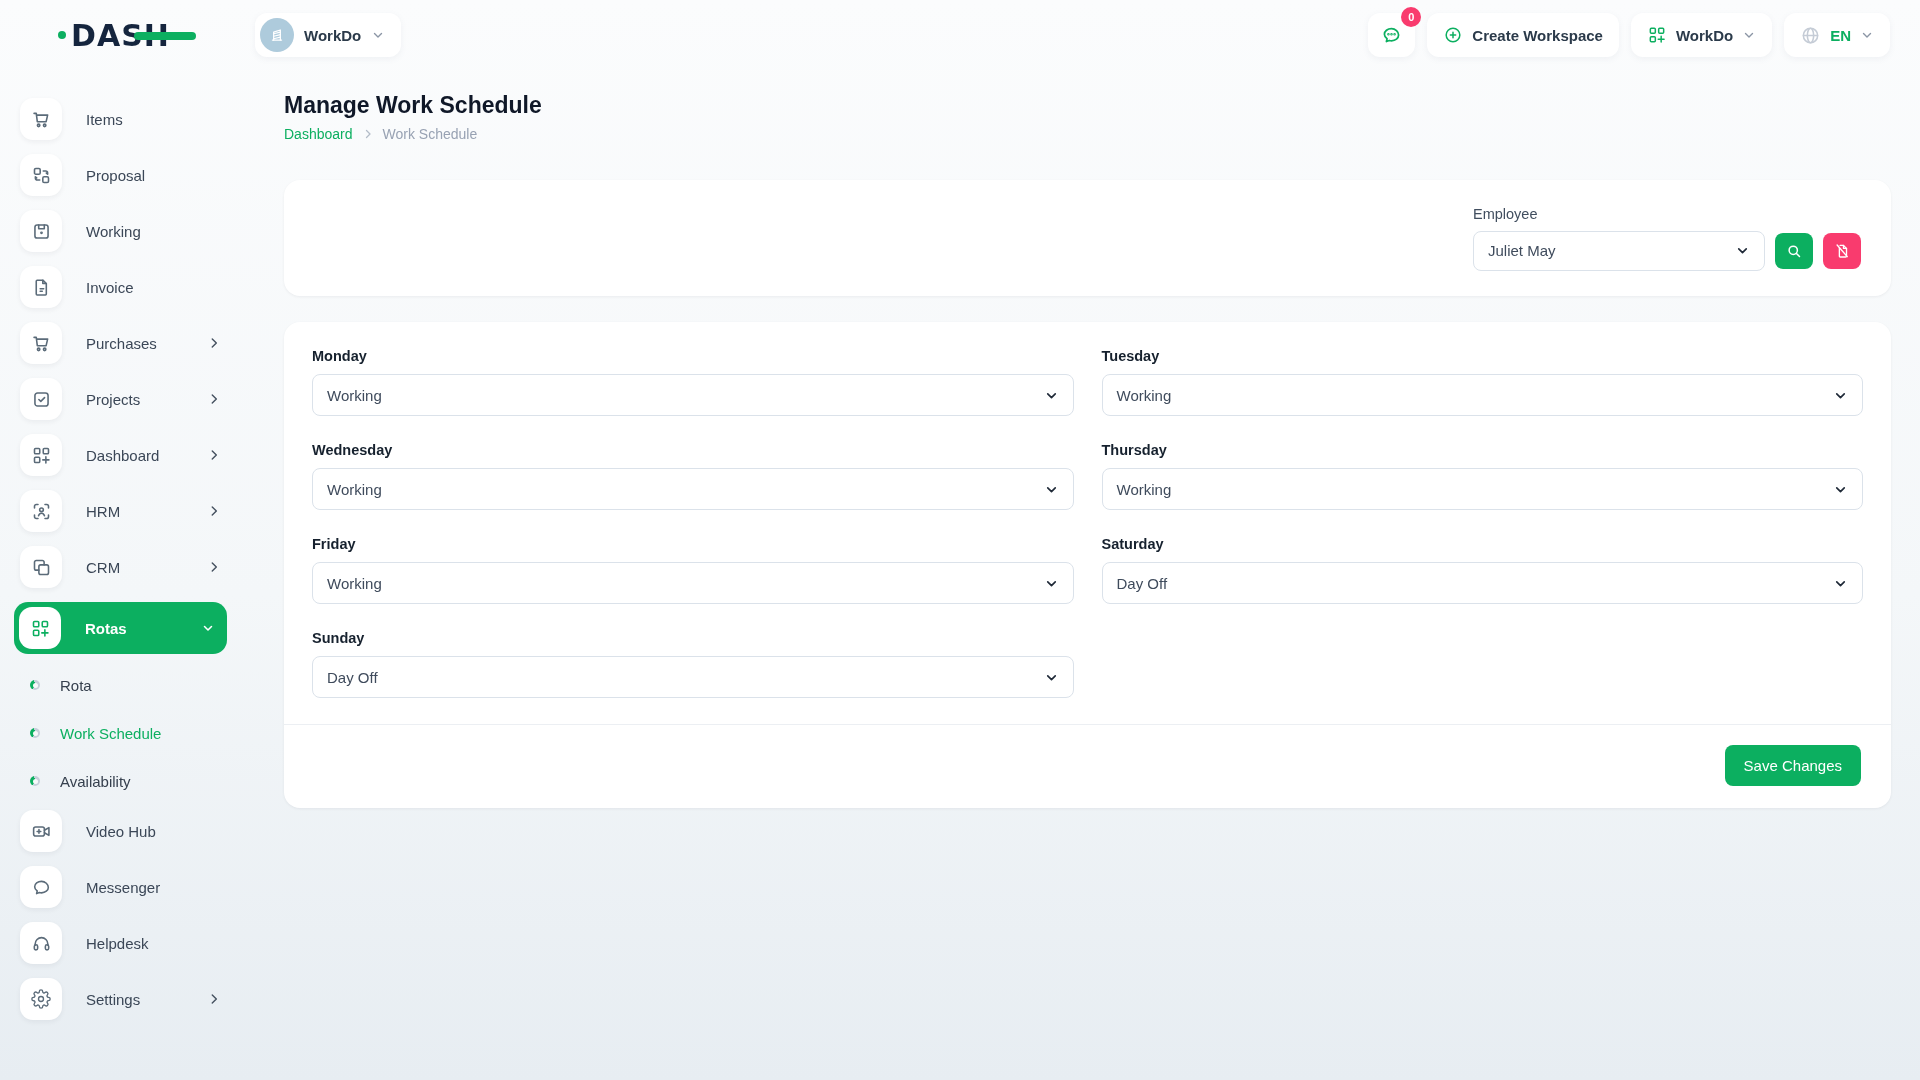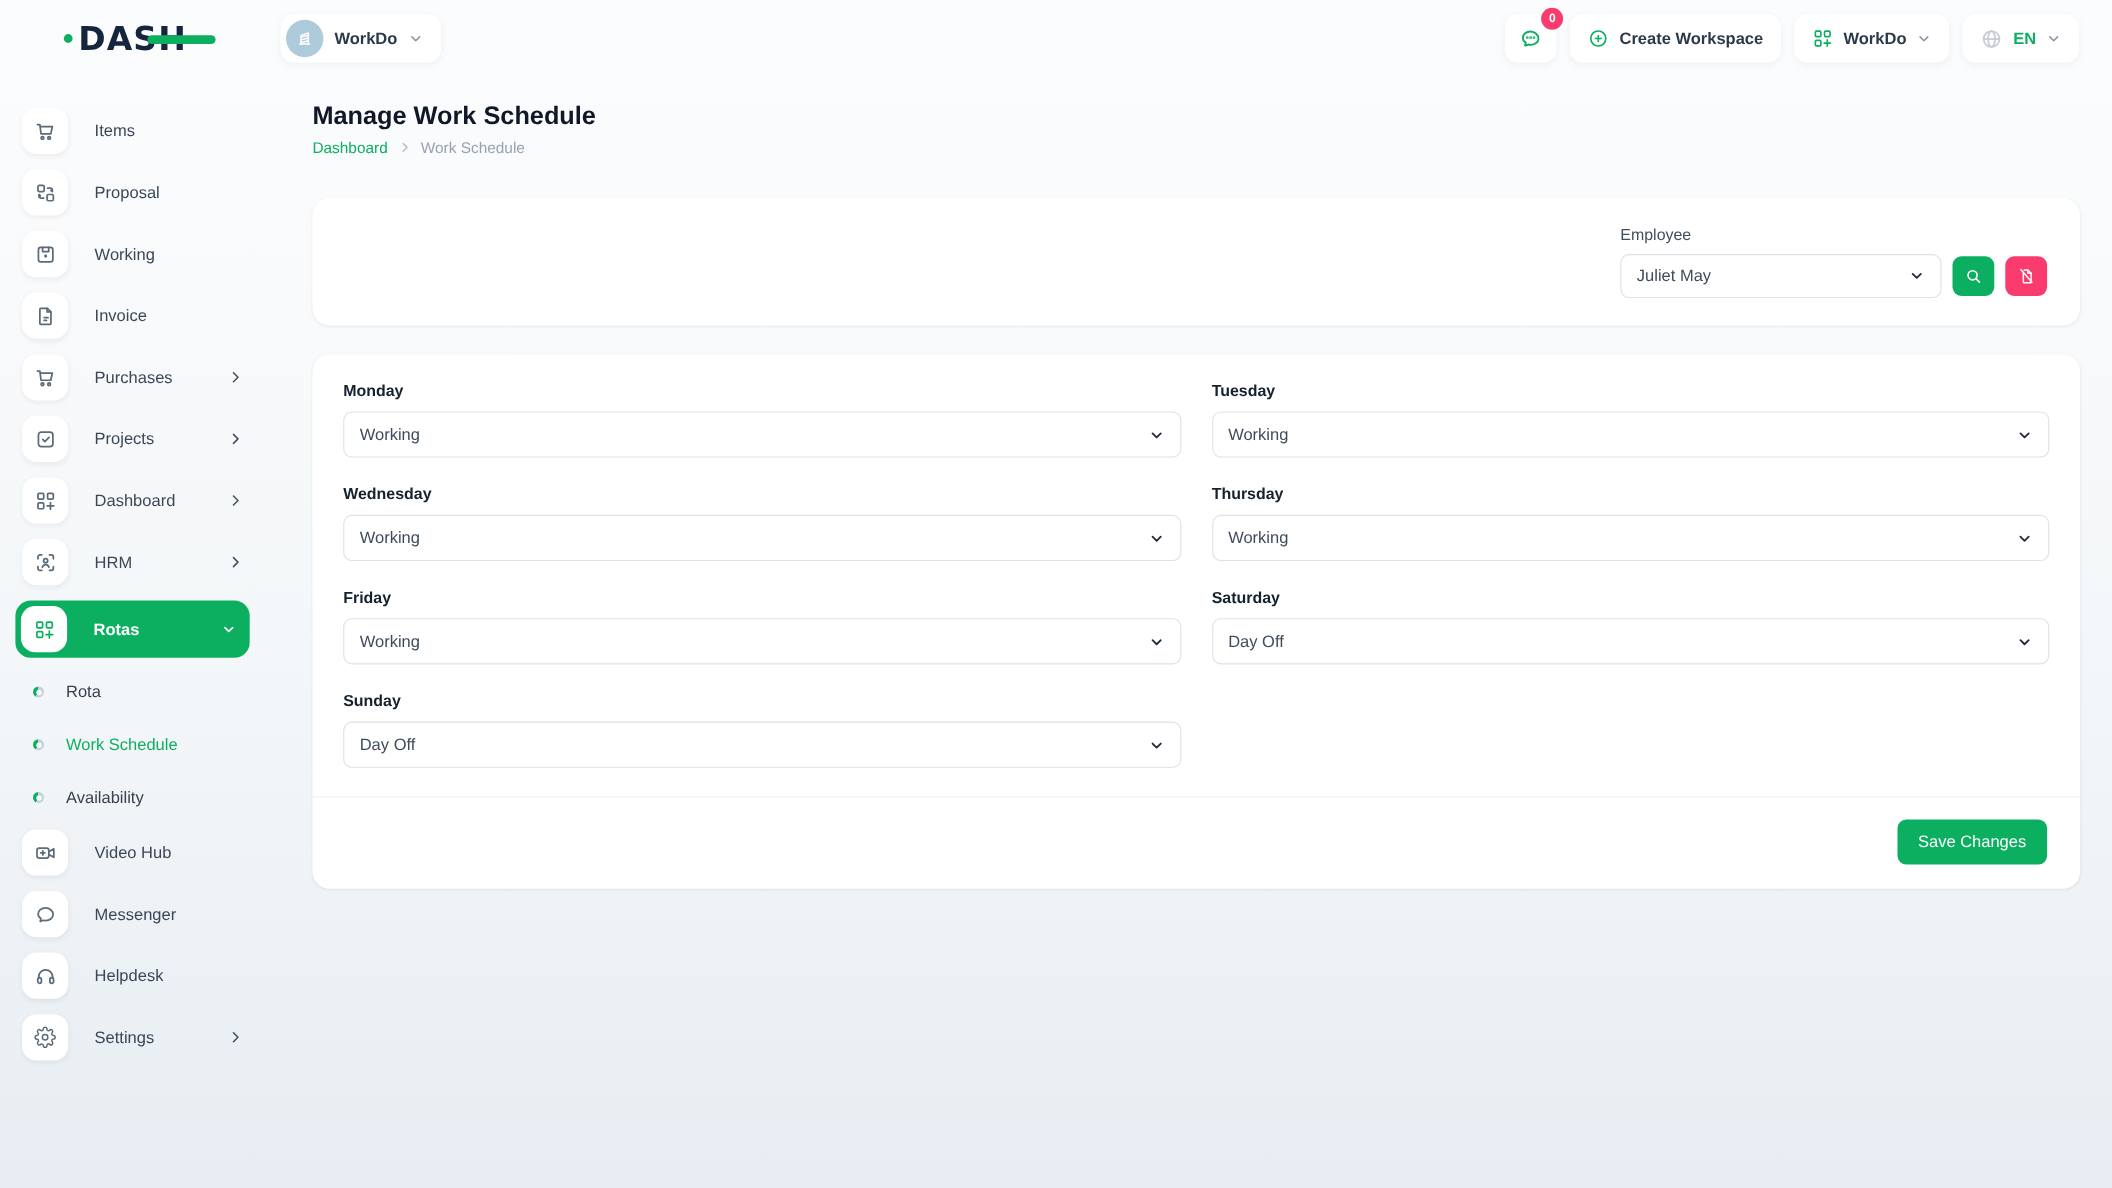--- a/index.html
+++ b/index.html
@@ -246,20 +246,32 @@
           <path d="M8.6 16.8c.6-1.8 1.8-2.8 3.4-2.8s2.8 1 3.4 2.8"></path>
         </svg>
     </span>
     <span>HRM</span>
     <svg class="s-chev" width="14" height="14" viewBox="0 0 24 24" fill="none" stroke="currentColor" stroke-width="2.4" stroke-linecap="round" stroke-linejoin="round">
         <polyline points="9 5 16 12 9 19"></polyline>
       </svg>
   </div>
 
 
+  <div class="s-item">
+    <span class="s-ico">
+      <svg width="21" height="21" viewBox="0 0 24 24" class="stroke">
+          <rect x="9" y="9" width="11" height="11" rx="2"></rect>
+          <path d="M15 9V6a2 2 0 0 0-2-2H6a2 2 0 0 0-2 2v7a2 2 0 0 0 2 2h3"></path>
+        </svg>
+    </span>
+    <span>CRM</span>
+    <svg class="s-chev" width="14" height="14" viewBox="0 0 24 24" fill="none" stroke="currentColor" stroke-width="2.4" stroke-linecap="round" stroke-linejoin="round">
+        <polyline points="9 5 16 12 9 19"></polyline>
+      </svg>
+  </div>
 
   <div class="s-item active">
     <span class="s-ico">
       <svg width="21" height="21" viewBox="0 0 24 24" class="stroke">
           <rect x="4" y="4" width="6" height="6" rx="1.2"></rect>
           <rect x="14" y="4" width="6" height="6" rx="1.2"></rect>
           <rect x="4" y="14" width="6" height="6" rx="1.2"></rect>
           <path d="M17 13.5v7M13.5 17h7"></path>
         </svg>
     </span>

